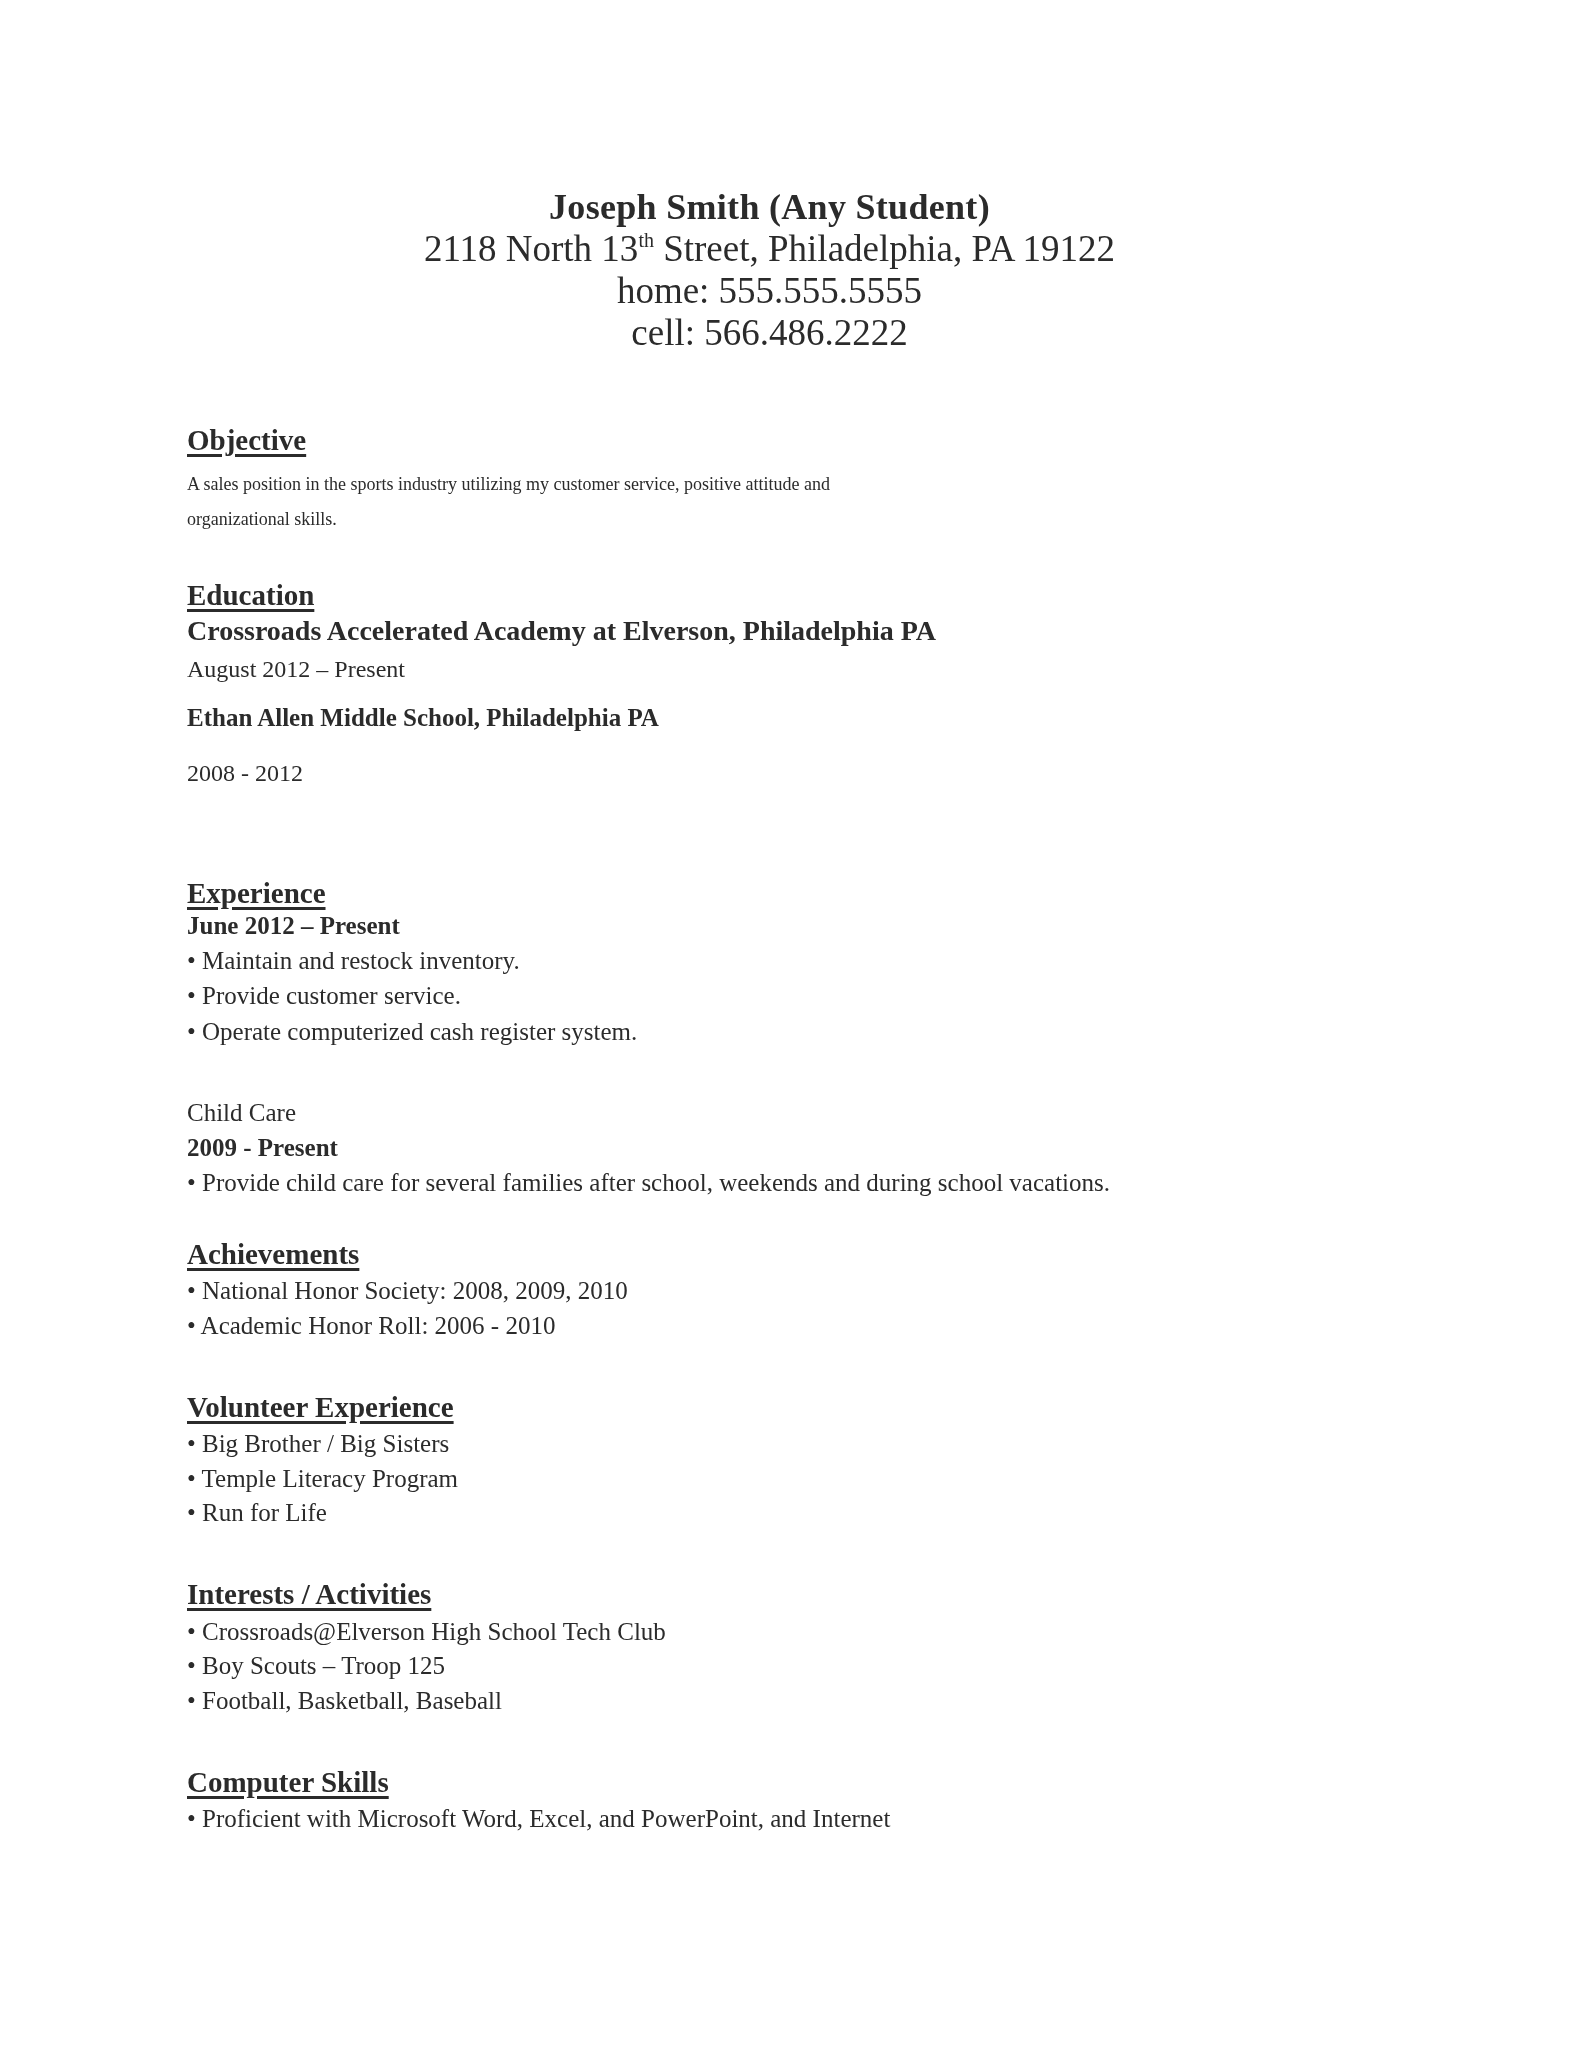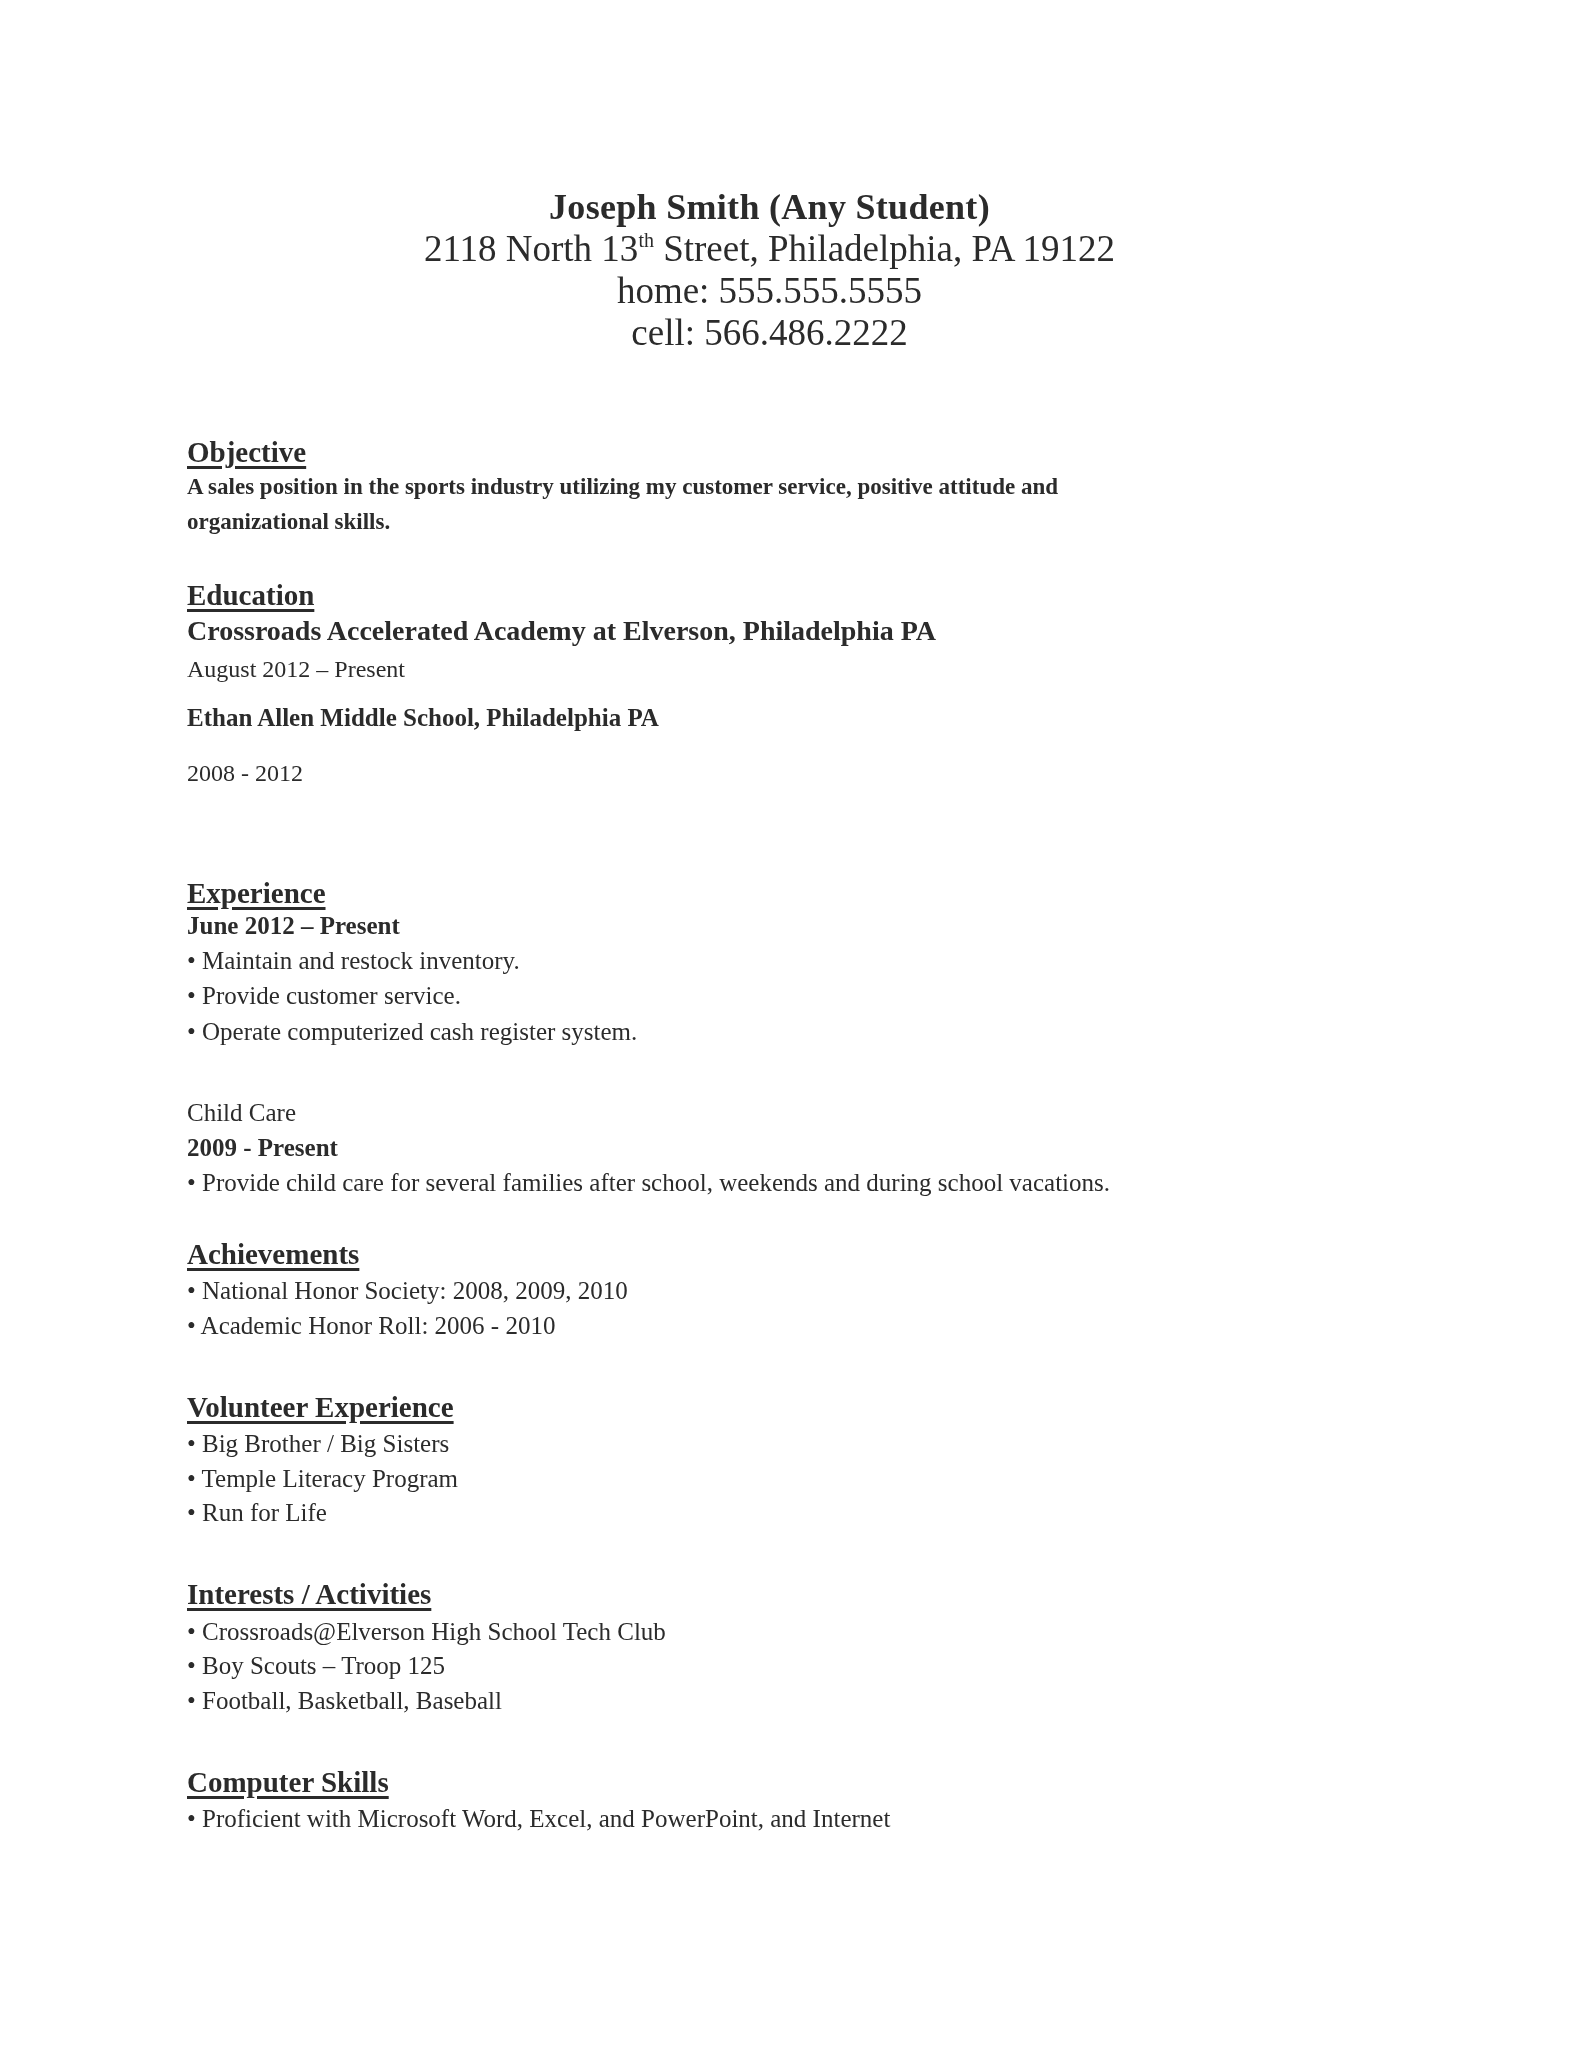--- a/index.html
+++ b/index.html
@@ -8,37 +8,37 @@
   .page { position:absolute; left:0; top:0; width:1583px; height:2048px; }
   .center-line { position:absolute; left:0; width:1539px; text-align:center; white-space:nowrap; }
   .name { font-family:"Liberation Serif", serif; font-weight:bold; font-size:36px; letter-spacing:0.3px; }
   .contact { font-family:"Liberation Serif", serif; font-size:37px; }
   .contact sup { font-size:20px; vertical-align:14px; line-height:0; }
   .email-link { color:#1a1adb; text-decoration:underline; text-decoration-thickness:2px; text-underline-offset:4px; }
   .line { position:absolute; left:187px; white-space:nowrap; font-family:"Liberation Serif", serif; }
   .heading { font-weight:bold; font-size:29px; text-decoration:underline; text-decoration-thickness:3px; text-underline-offset:4px; }
   .bold-lg { font-weight:bold; font-size:28px; }
   .bold-md { font-weight:bold; font-size:25px; }
-  .body-bold { font-weight:bold; font-size:23px; }
+  .body-bold { font-weight:normal; font-size:18px; }
   .reg { font-size:24px; }
   .reg-lg { font-size:25px; }
 </style>
 </head>
 <body>
 
 <div class="page">
 
   <div class="center-line name" style="top:186px;">Joseph Smith (Any Student)</div>
   <div class="center-line contact" style="top:227px;">
     <span>2118 North 13</span><sup>th</sup><span> Street, Philadelphia, PA 19122</span>
   </div>
   <div class="center-line contact" style="top:269px;">home: 555.555.5555</div>
   <div class="center-line contact" style="top:311px;">cell: 566.486.2222</div>
 
-  <div class="line heading" style="top:436px;">Objective</div>
+  <div class="line heading" style="top:424px;">Objective</div>
   <div class="line body-bold" style="top:474px;">A sales position in the sports industry utilizing my customer service, positive attitude and</div>
   <div class="line body-bold" style="top:509px;">organizational skills.</div>
 
   <div class="line heading" style="top:579px;">Education</div>
   <div class="line bold-lg" style="top:615px;">Crossroads Accelerated Academy at Elverson, Philadelphia PA</div>
   <div class="line reg" style="top:656px;">August 2012 – Present</div>
   <div class="line bold-md" style="top:704px;">Ethan Allen Middle School, Philadelphia PA</div>
   <div class="line reg" style="top:760px;">2008 - 2012</div>
 
   <div class="line heading" style="top:832px;margin-top:45px;">Experience</div>

